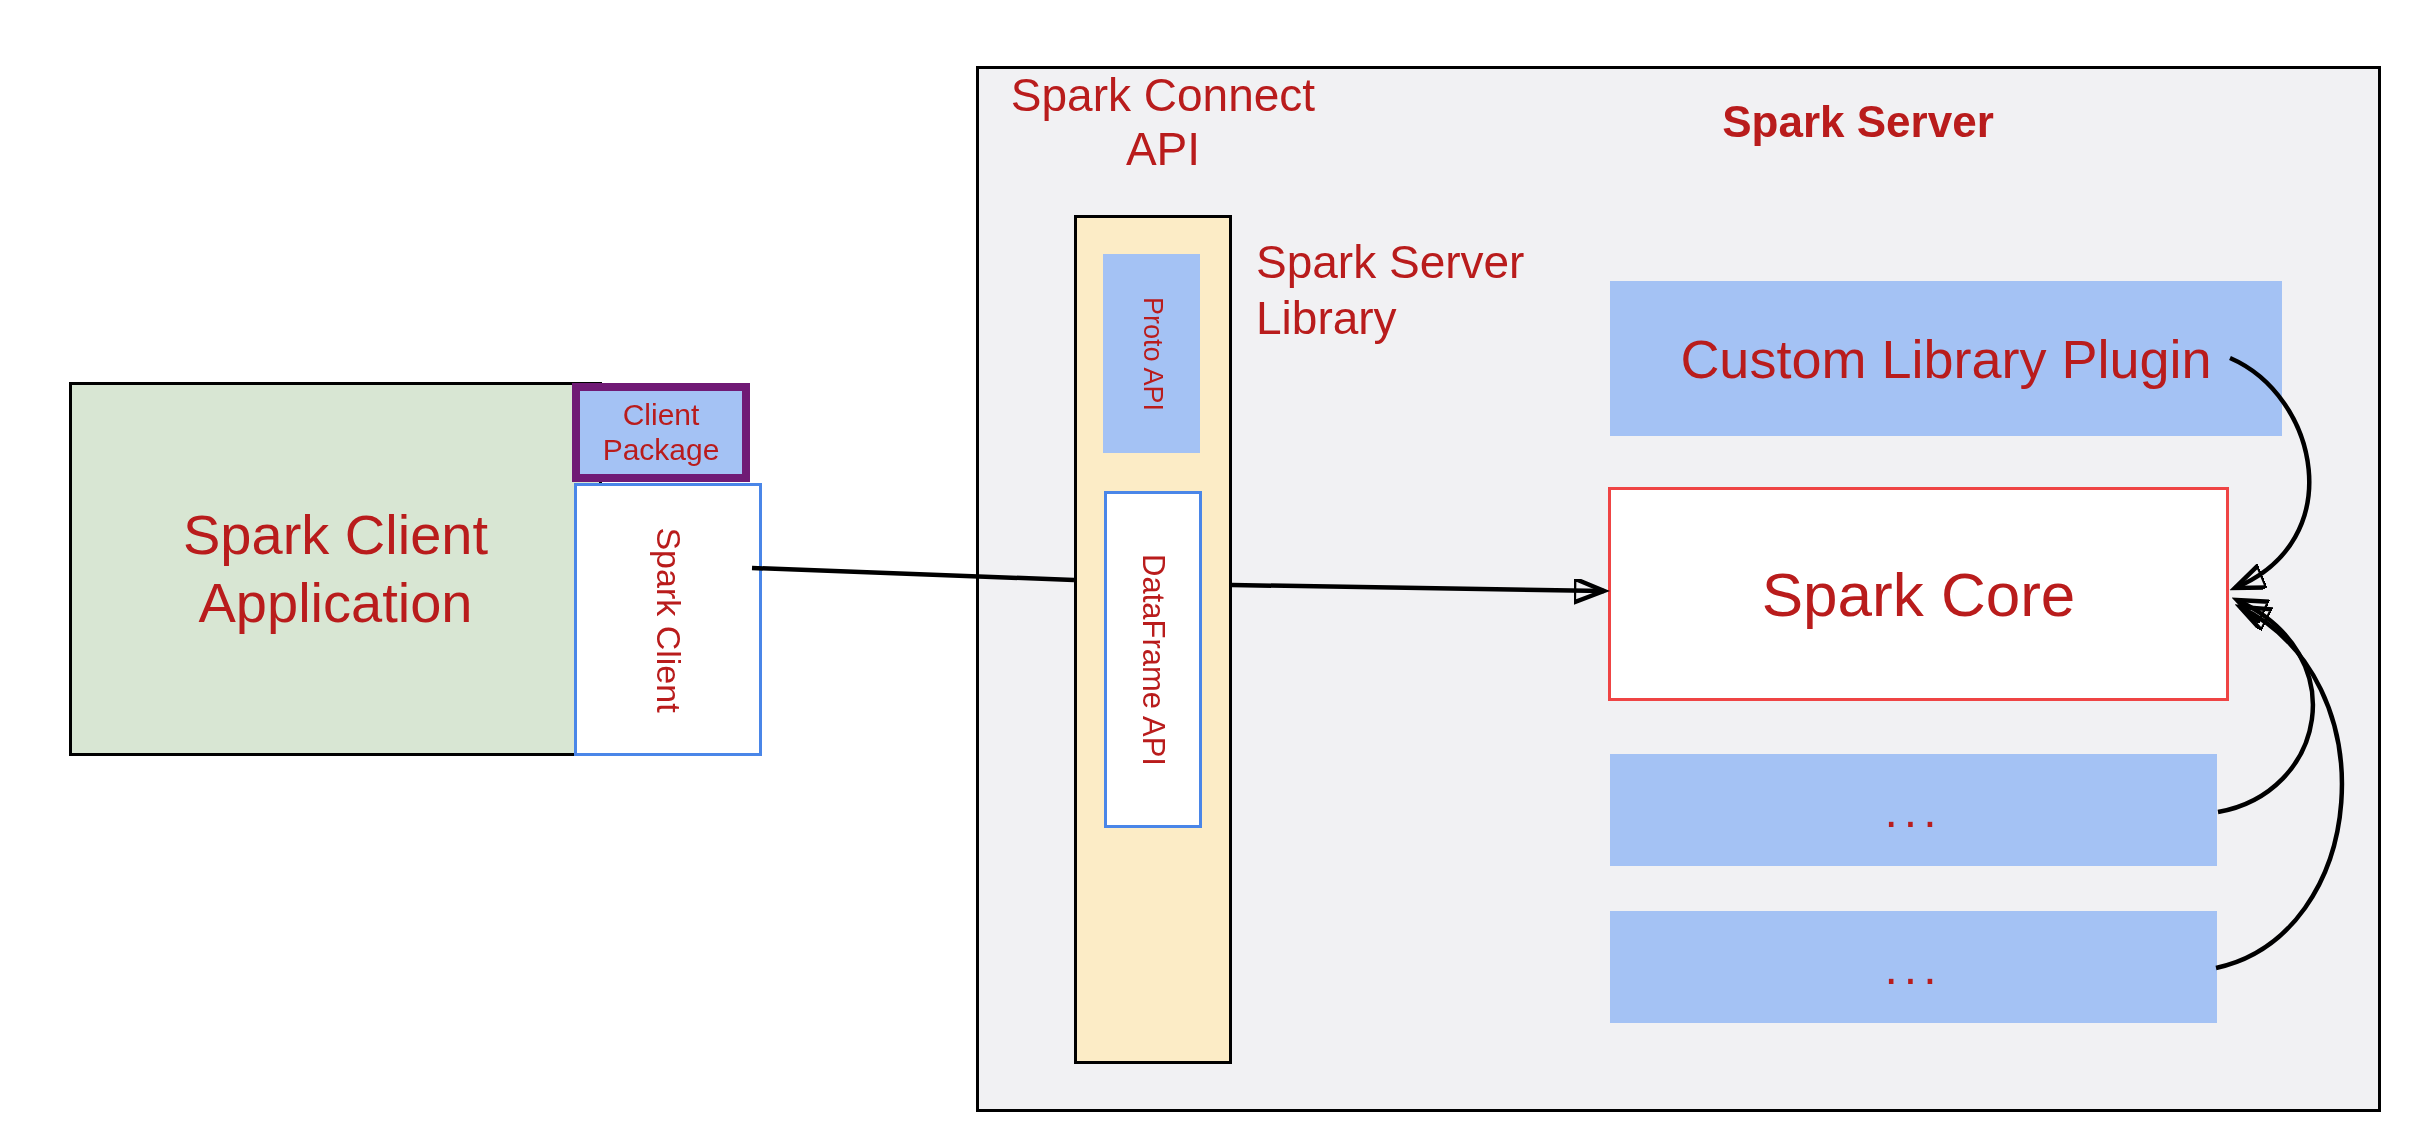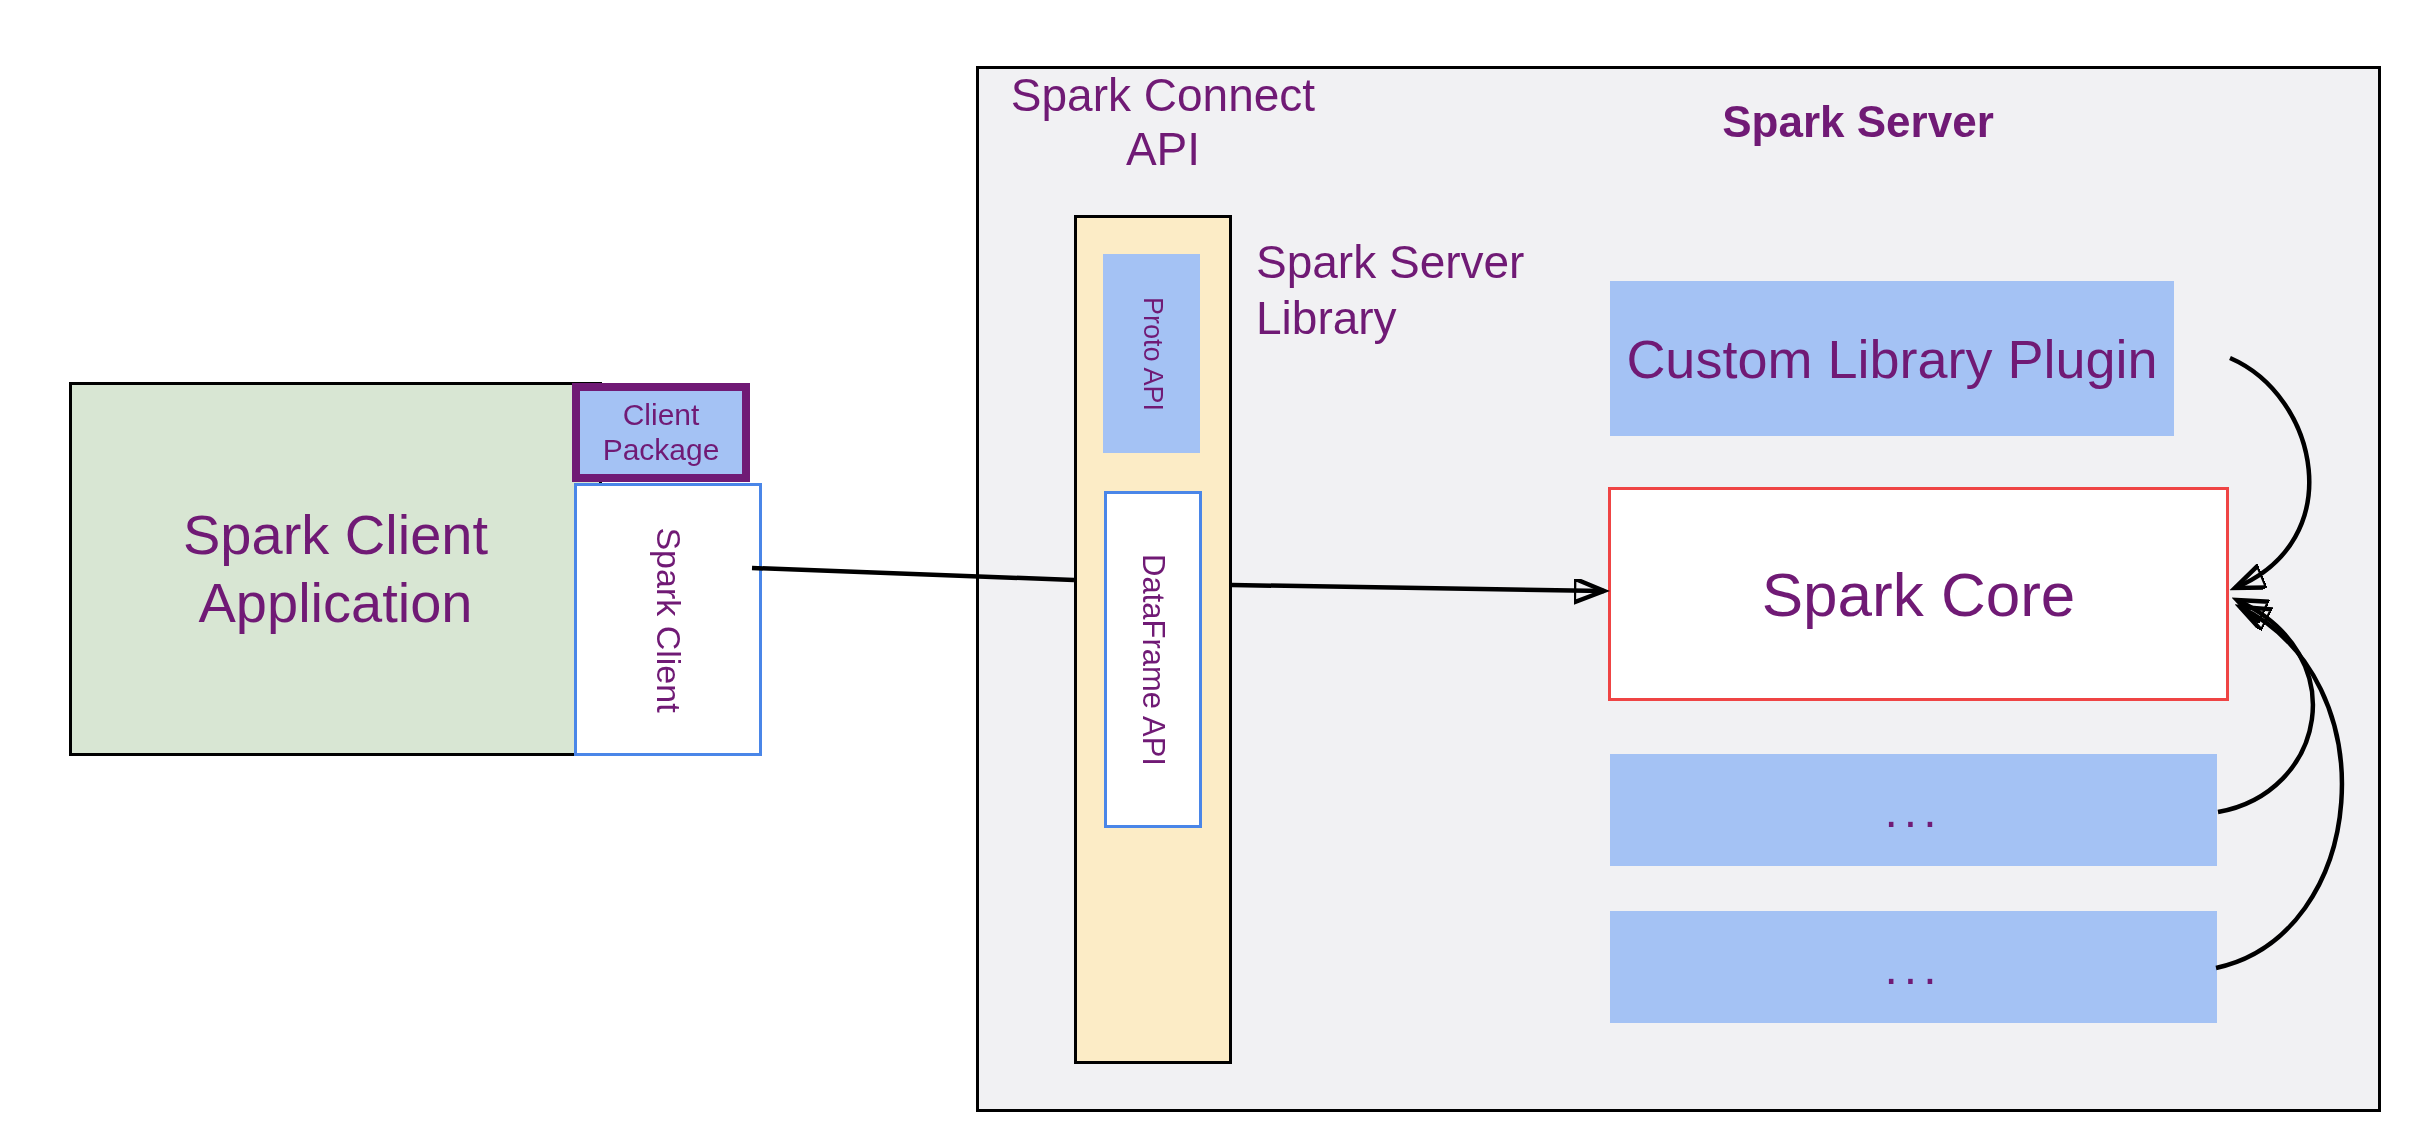--- a/index.html
+++ b/index.html
@@ -1,21 +1,21 @@
 <!DOCTYPE html>
 <html><head>
 <meta charset="utf-8">
 <style>
   html,body{margin:0;padding:0;background:#ffffff;}
   #canvas{
     position:relative;
     width:2435px;height:1135px;
     background:#ffffff;
     font-family:"Liberation Sans", sans-serif;
-    color:#701a75;
+    color:#b91c1c;
     overflow:hidden;
   }
   .abs{position:absolute;box-sizing:border-box;}
   .center{display:flex;align-items:center;justify-content:center;text-align:center;}
   .pre{white-space:pre-line;}
 
   
   #green-box{left:69px;top:382px;width:533px;height:374px;background:#d8e6d3;border:3px solid #000;}
   #green-label{width:100%;height:100%;font-size:56px;line-height:1.22;}
   #client-package{left:572px;top:383px;width:178px;height:99px;background:#a4c2f4;border:8px solid #701a75;font-size:30px;line-height:1.15;}
@@ -24,21 +24,21 @@
   
   #gray-box{left:976px;top:66px;width:1405px;height:1046px;background:#f1f1f3;border:3px solid #000;}
   #connect-title{left:963px;top:68px;width:400px;font-size:46px;line-height:1.18;text-align:center;}
   #yellow-box{left:1074px;top:215px;width:158px;height:849px;background:#fcecc6;border:3px solid #000;}
   #proto-api{left:1103px;top:254px;width:97px;height:199px;background:#a4c2f4;}
   #dataframe-api{left:1104px;top:491px;width:98px;height:337px;background:#fff;border:3px solid #4a86e8;}
   #server-library-label{left:1256px;top:234px;width:360px;font-size:46px;line-height:1.22;text-align:left;}
 
   
   #server-title{left:1658px;top:97px;width:400px;font-size:44px;font-weight:bold;text-align:center;}
-  #plugin-box{left:1610px;top:281px;width:564px;height:155px;background:#a4c2f4;font-size:54px;}
+  #plugin-box{left:1610px;top:281px;width:672px;height:155px;background:#a4c2f4;font-size:54px;}
   #core-box{left:1608px;top:487px;width:621px;height:214px;background:#fff;border:3px solid #ef4444;font-size:62px;}
   #more-box-1{left:1610px;top:754px;width:607px;height:112px;background:#a4c2f4;font-size:48px;letter-spacing:6px;}
   #more-box-2{left:1610px;top:911px;width:607px;height:112px;background:#a4c2f4;font-size:48px;letter-spacing:6px;}
 
   .vlabel{
     position:absolute;left:50%;top:50%;
     transform:translate(-50%,-50%) rotate(90deg);
     white-space:nowrap;
   }
   #spark-client .vlabel{font-size:34px;}

